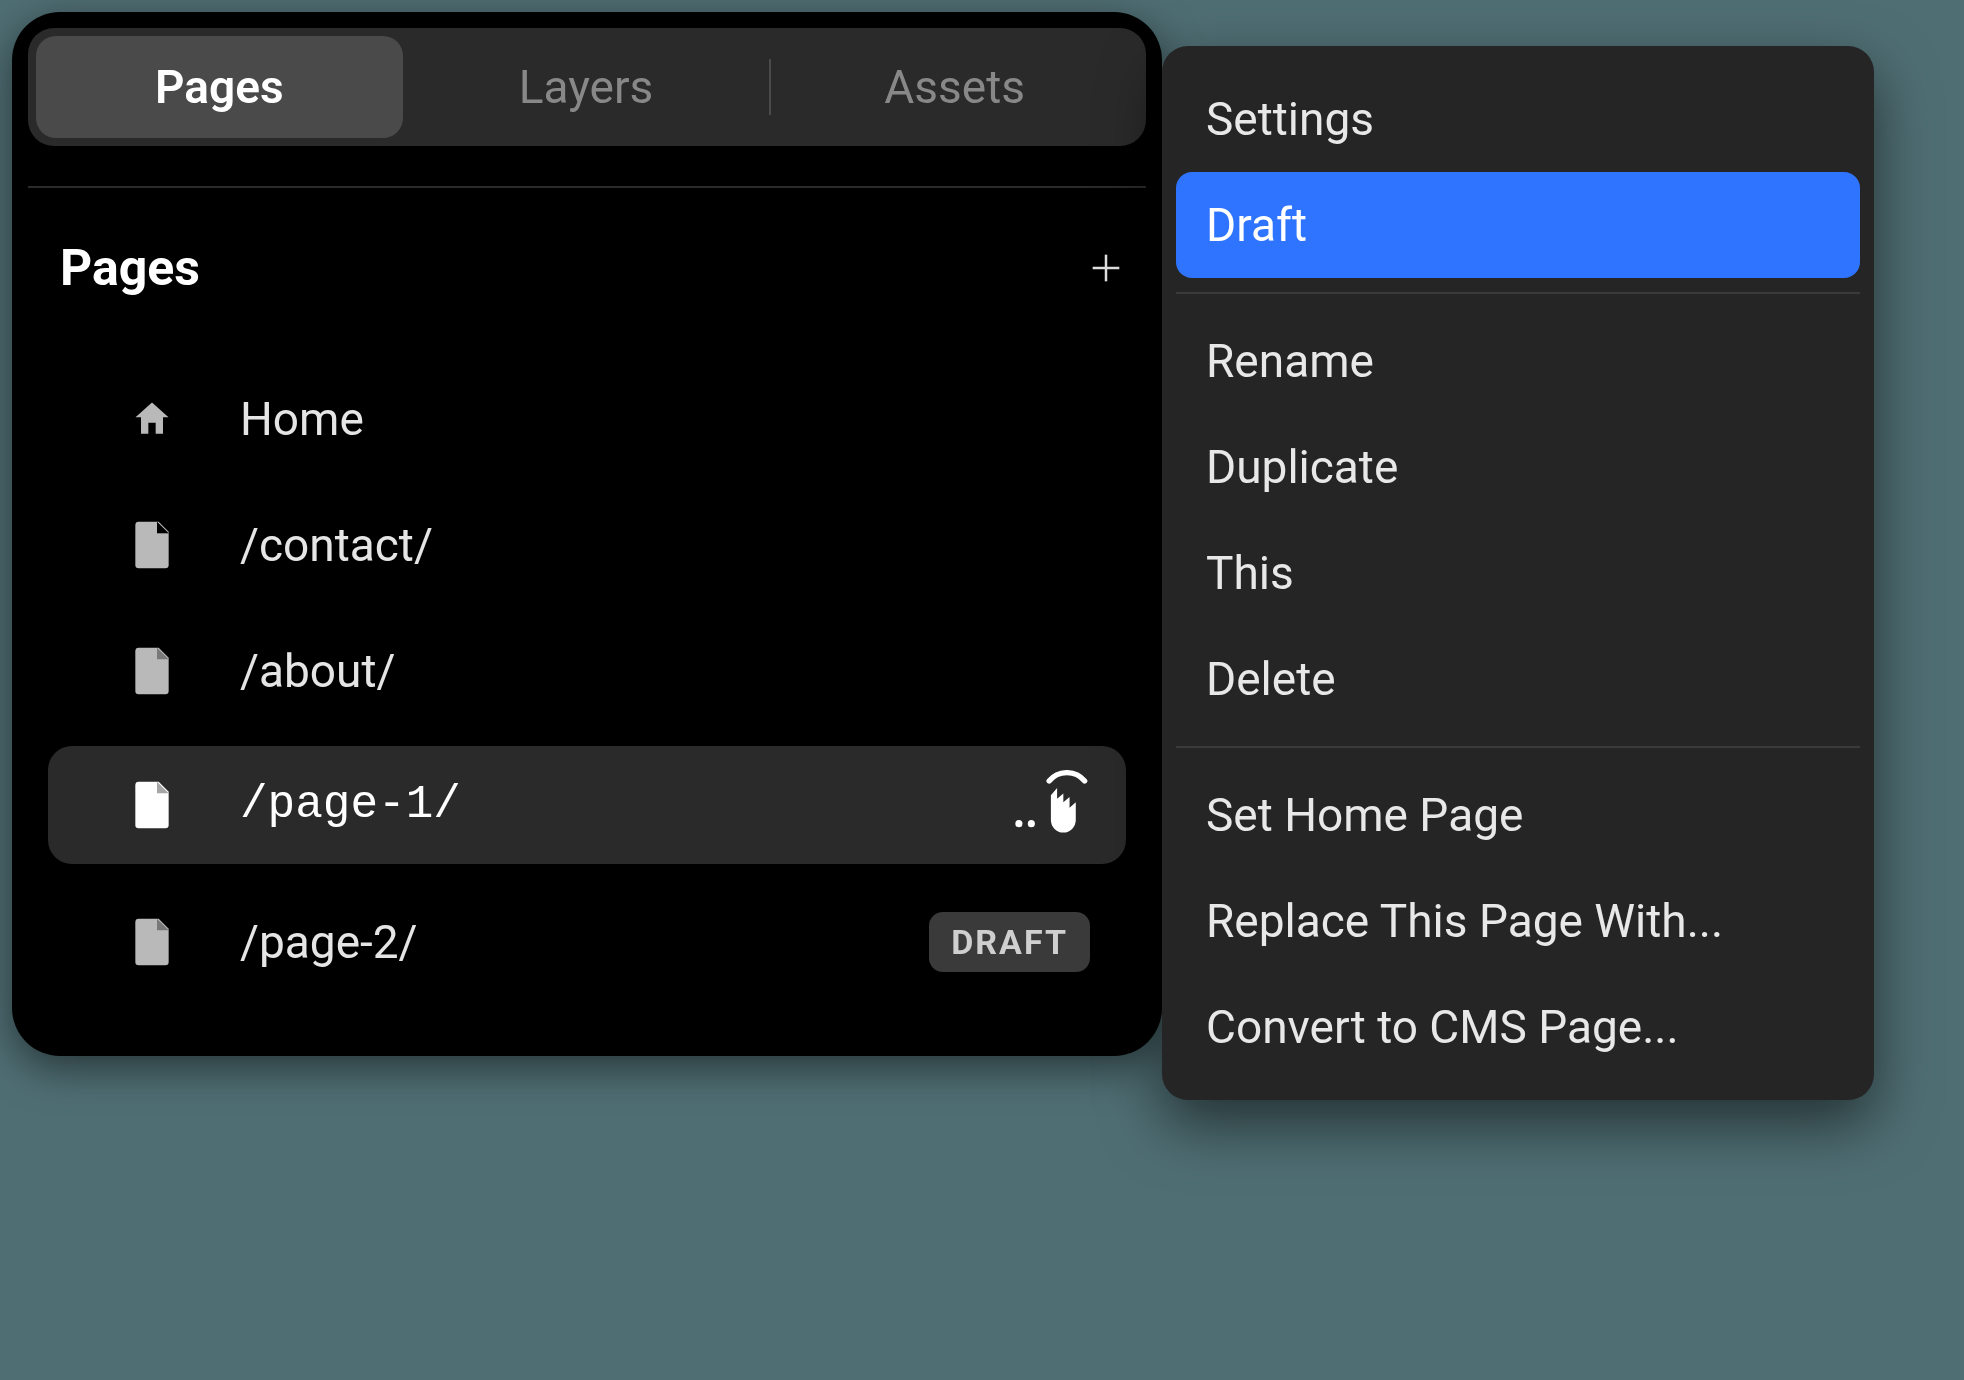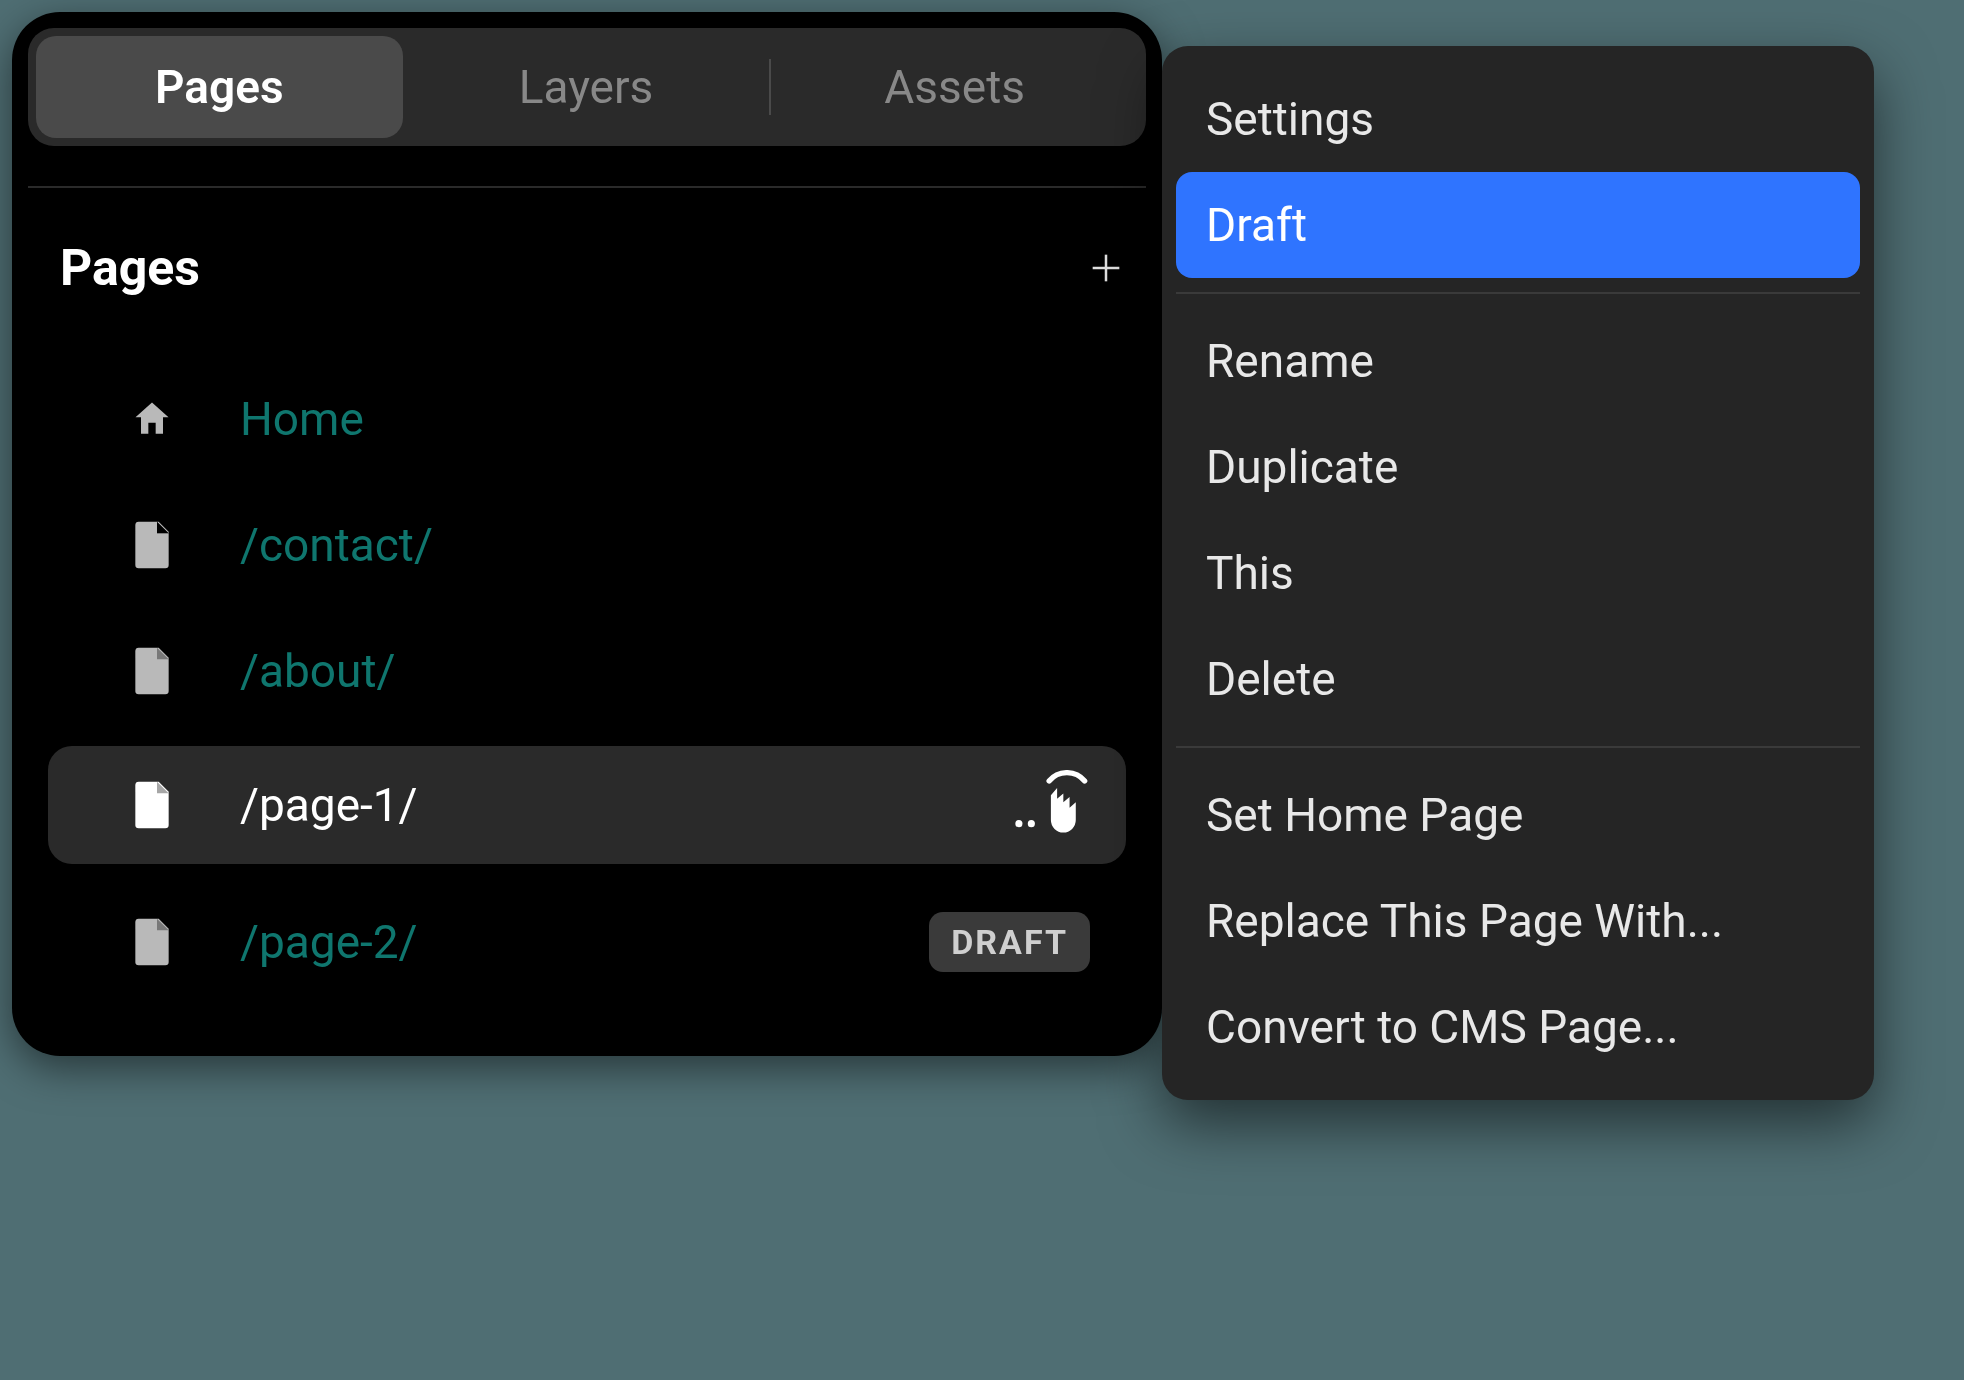--- a/index.html
+++ b/index.html
@@ -103,25 +103,25 @@
       width: 48px;
       display: flex;
       align-items: center;
       justify-content: center;
       margin-left: 44px;
       margin-right: 64px;
       color: #b9b9b9;
     }
     .page-item.selected .page-icon { color: #ffffff; }
     .page-label {
-      color: #0f766e;
+      color: #e5e5e5;
       font-size: 46px;
       flex: 1;
     }
-    .page-item.selected .page-label { color: #ffffff; }
+    .page-item.selected .page-label { color: #ffffff; font-family: Liberation Mono, monospace; }
 
     .draft-badge {
       background: #3a3a3a;
       color: #cfcfcf;
       font-size: 34px;
       font-weight: 700;
       letter-spacing: 2px;
       padding: 10px 22px;
       border-radius: 14px;
     }

